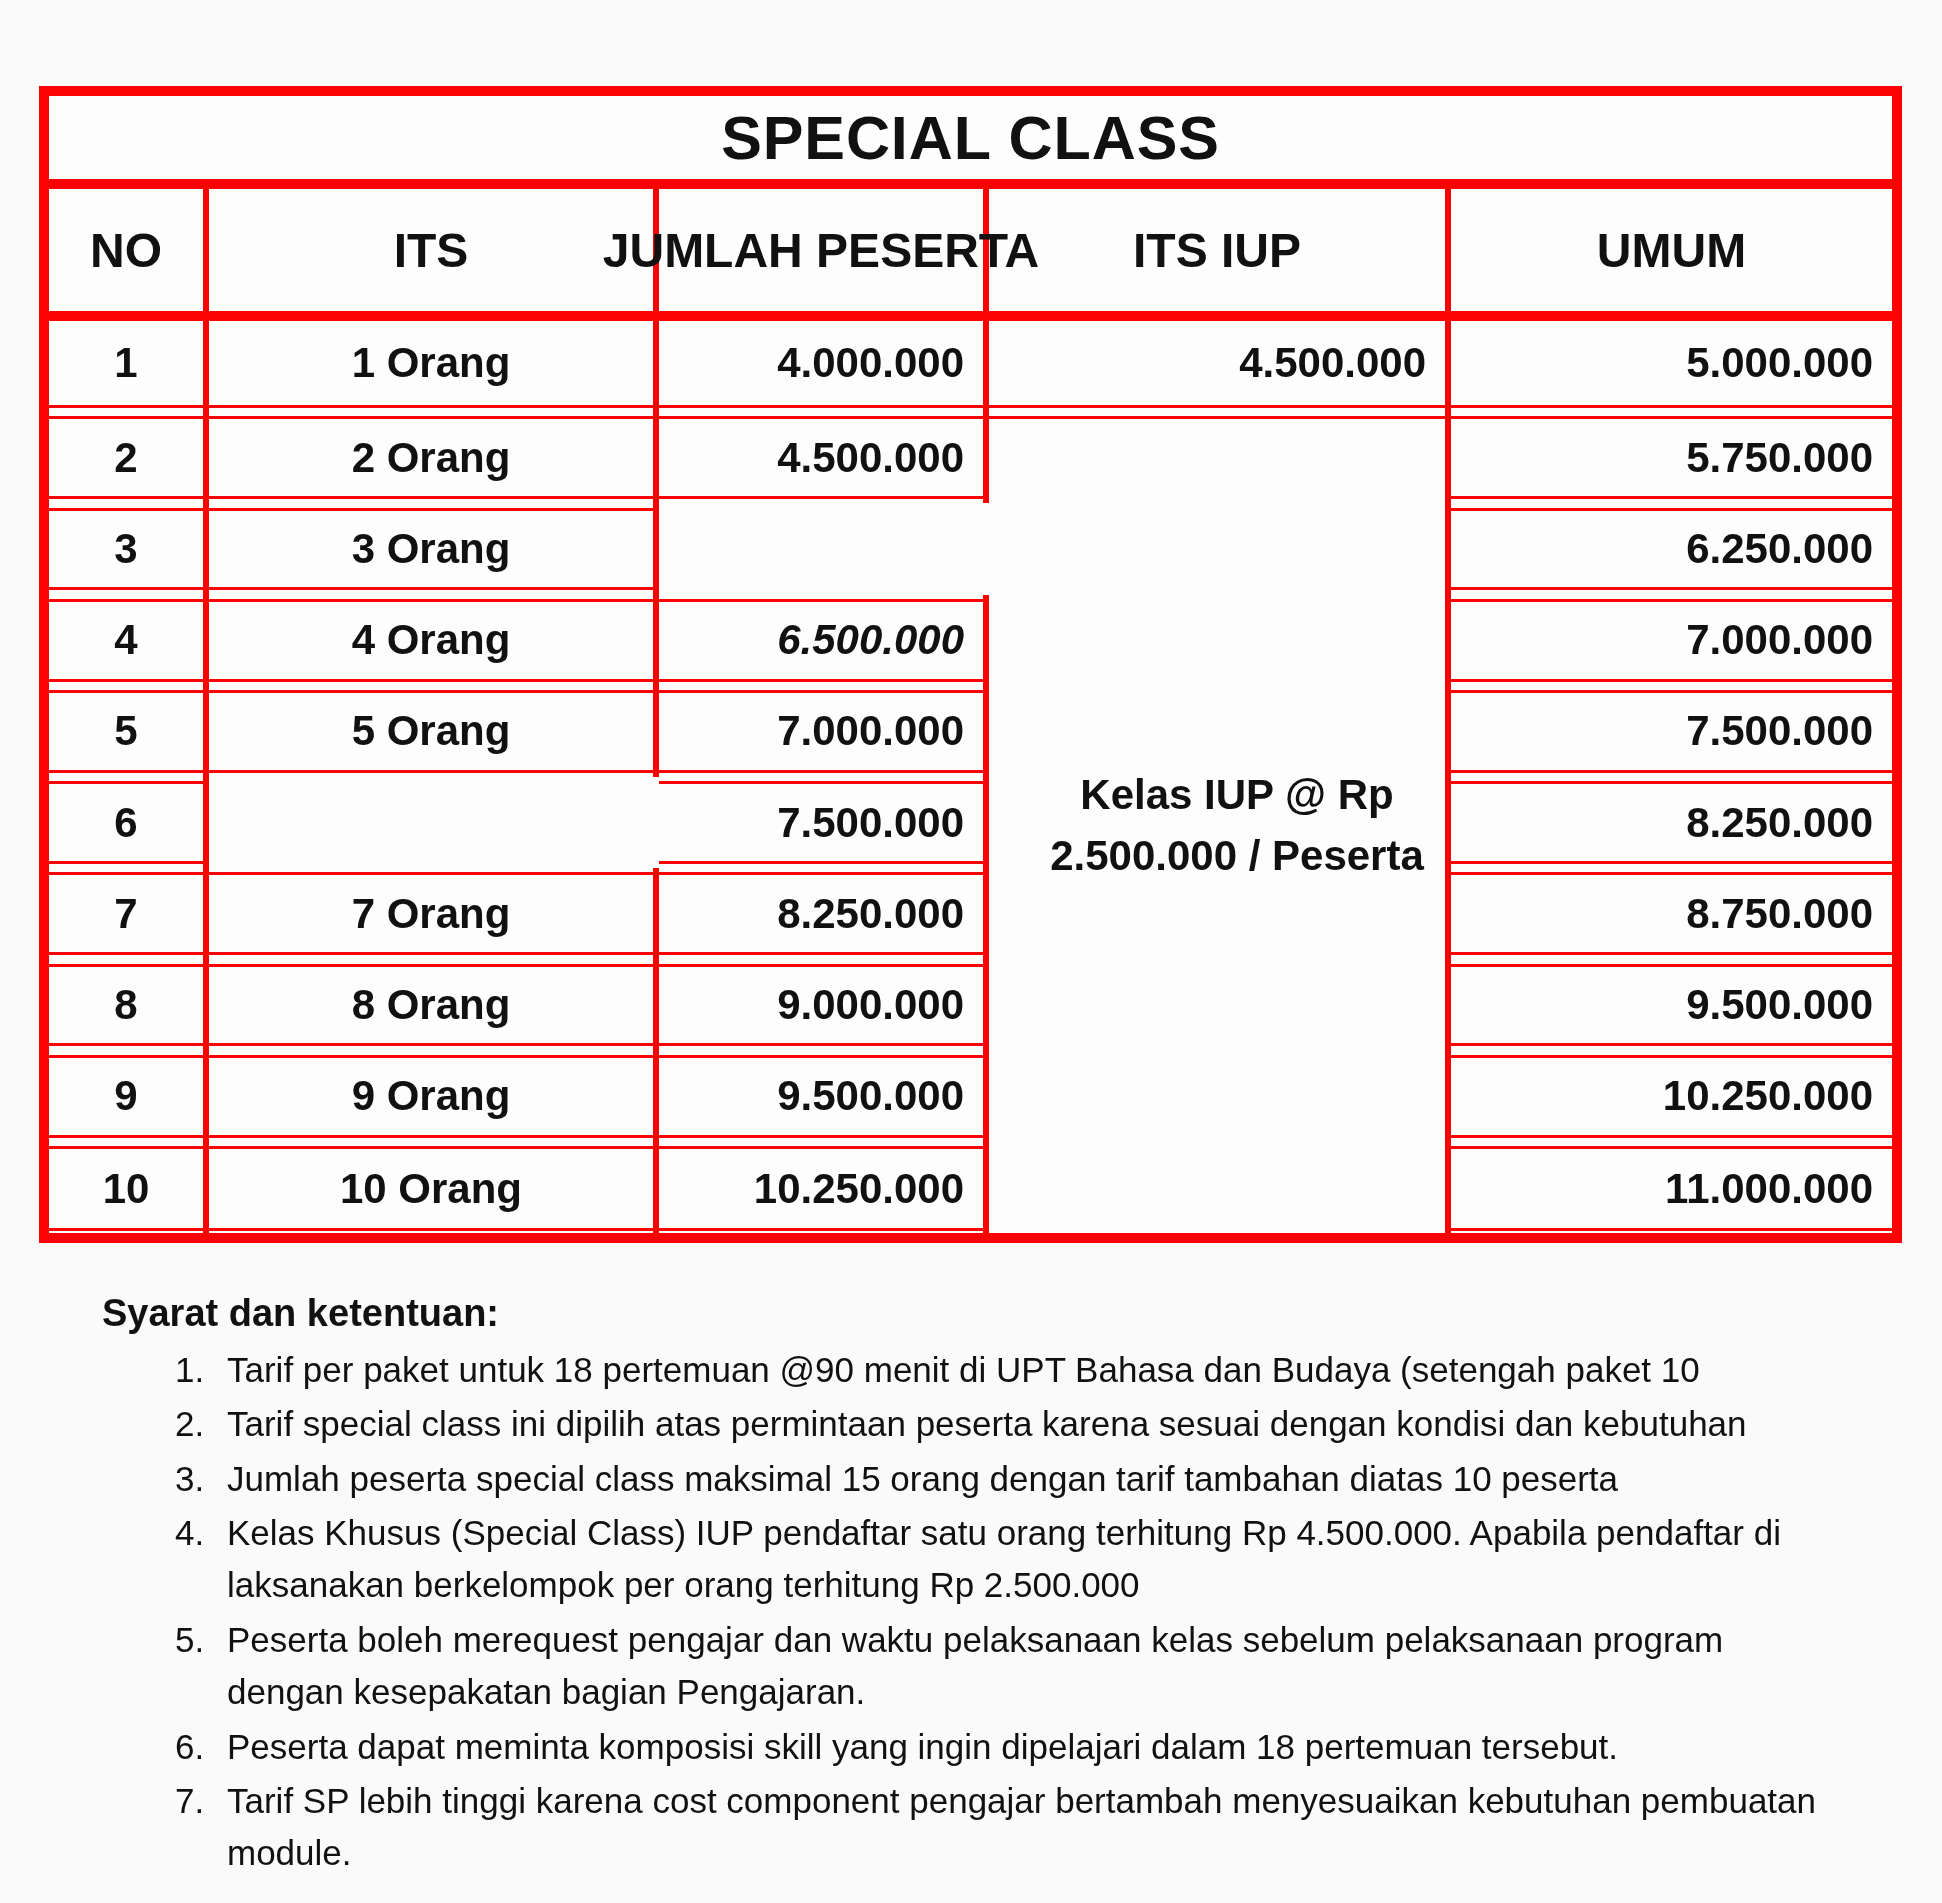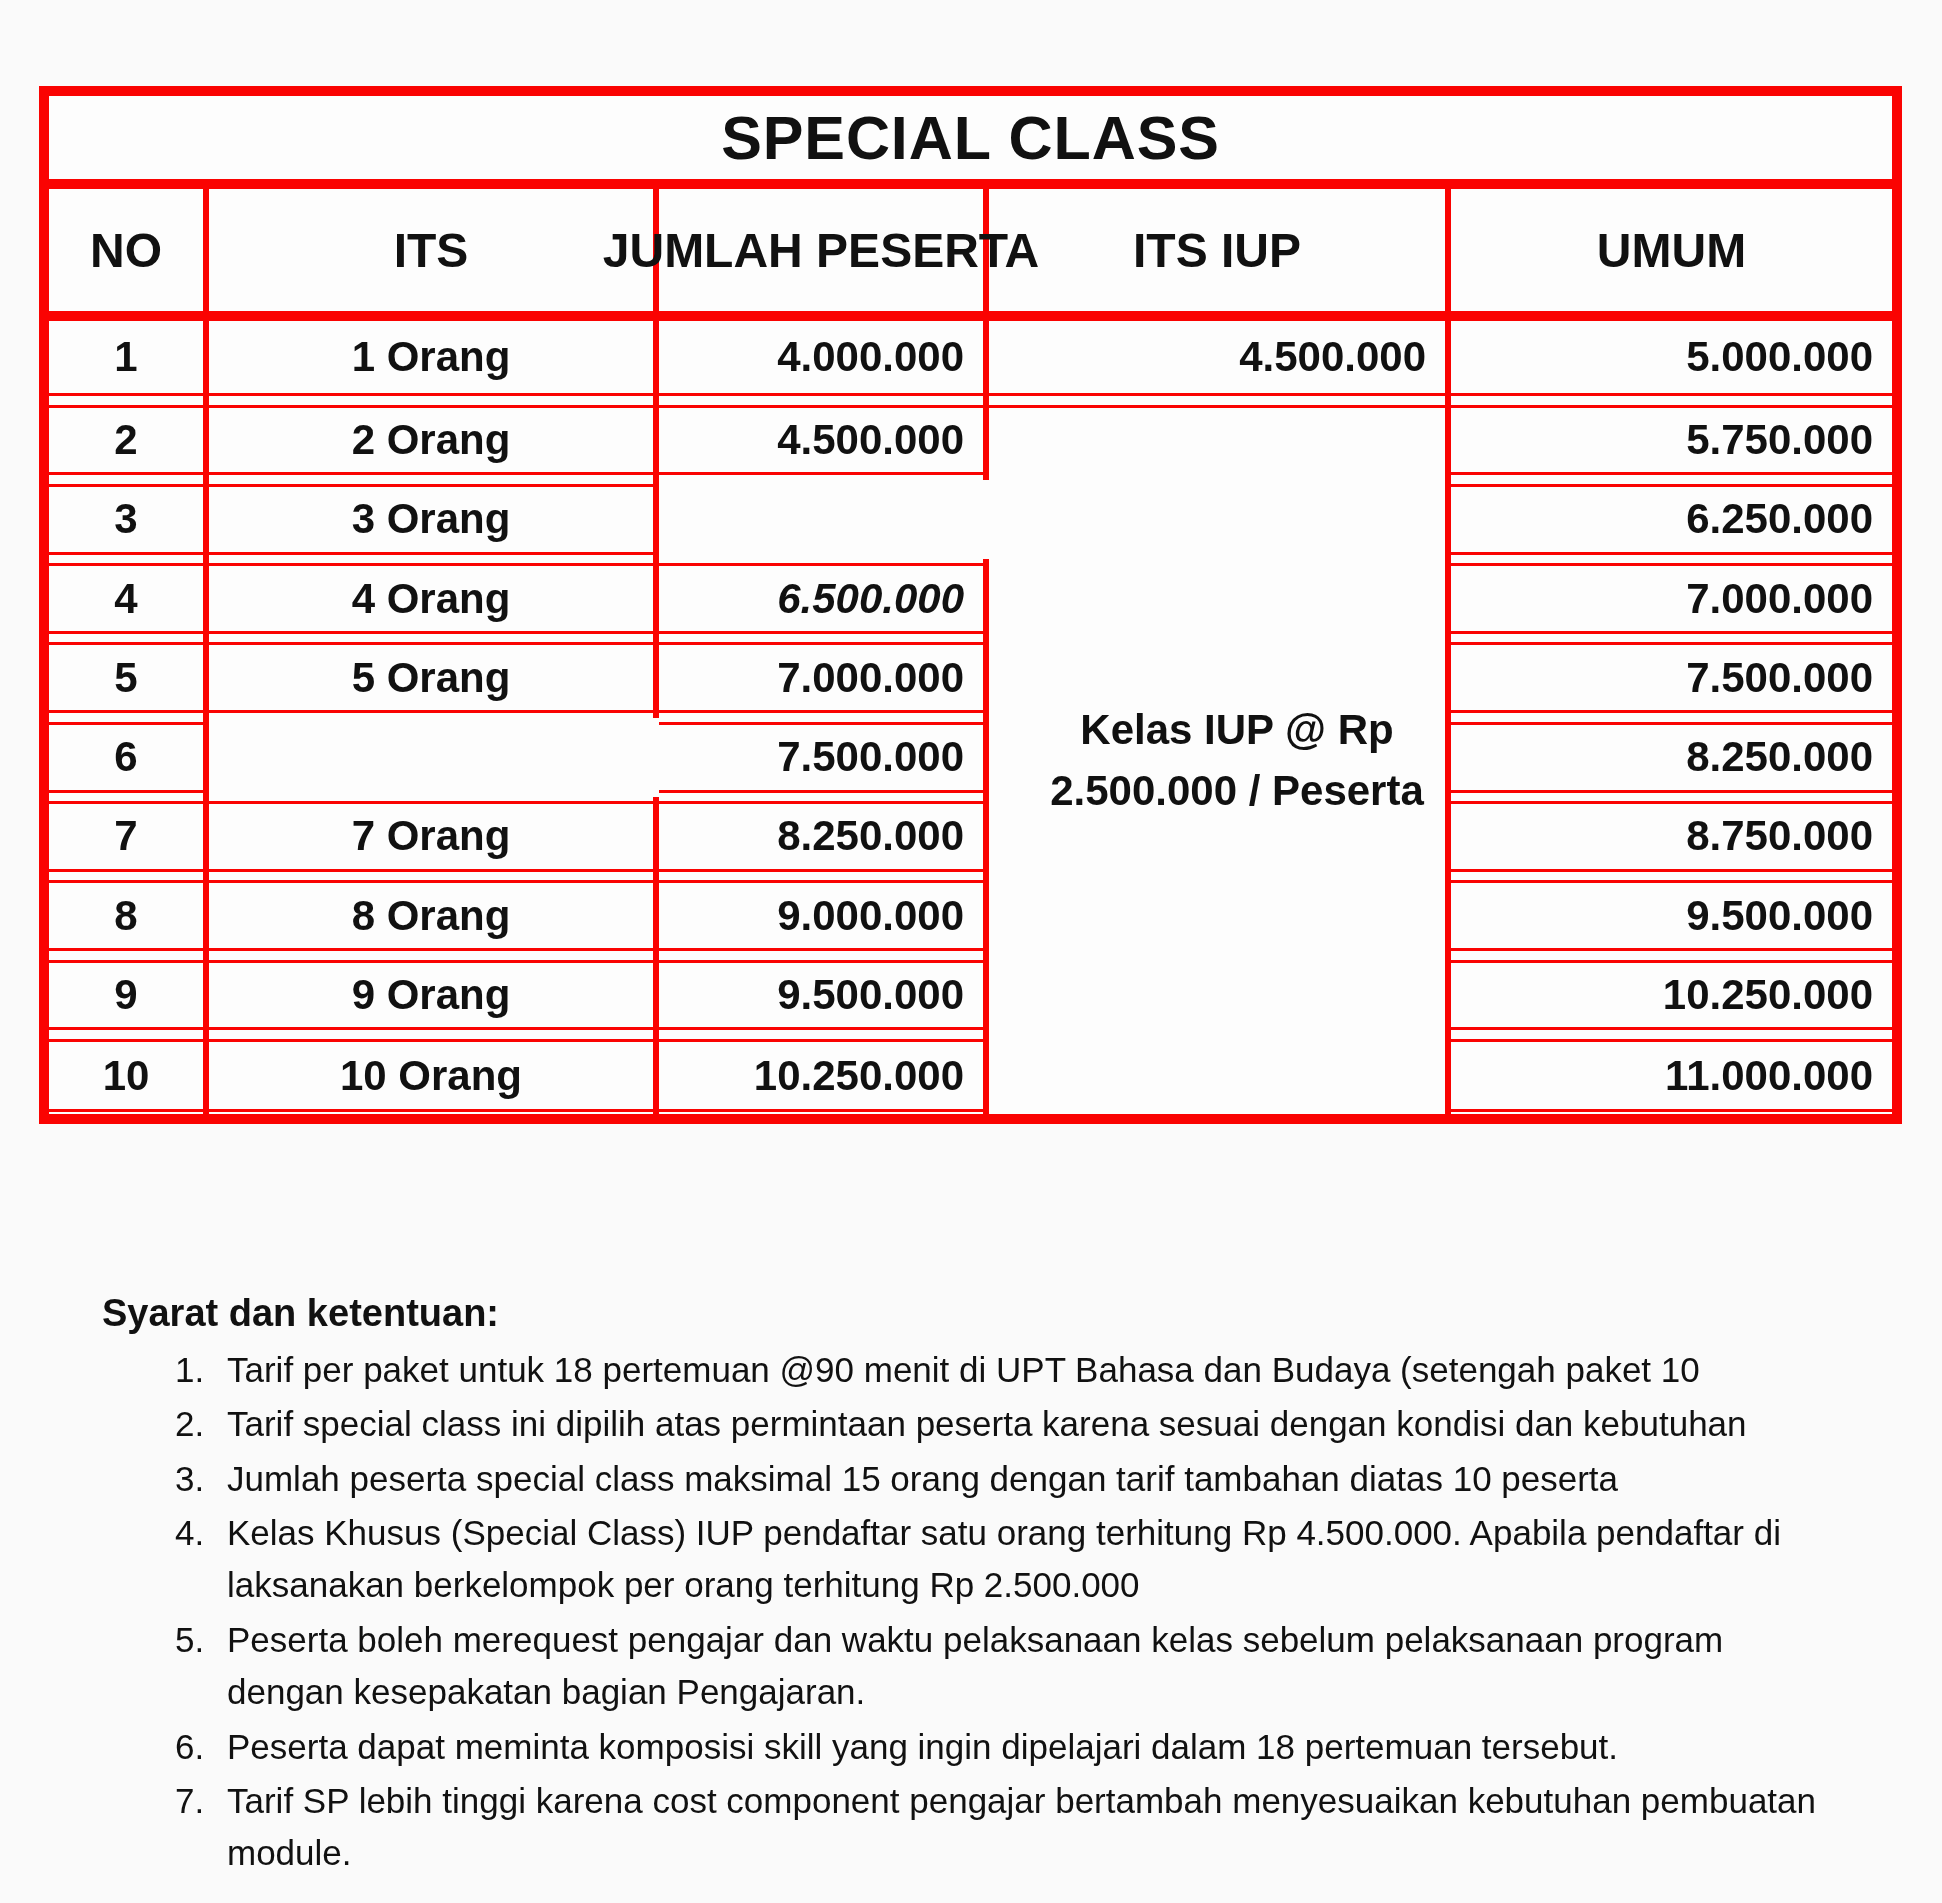--- a/index.html
+++ b/index.html
@@ -12,21 +12,21 @@
   html,body{margin:0;padding:0;}
   body{
     width:1942px;height:1903px;position:relative;overflow:hidden;
     background:var(--page-bg);
     font-family:"Liberation Sans","DejaVu Sans",sans-serif;
     color:var(--text);
   }
 
   
   .price-table{
-    position:absolute;left:39px;top:86px;width:1863px;height:1038px;
+    position:absolute;left:39px;top:86px;width:1863px;height:1157px;
     border:10.4px solid var(--red);
     background:var(--cell-bg);
     display:flex;flex-direction:column;
   }
   .title-row{
     flex:0 0 93px;
     border-bottom:10.4px solid var(--red);
     display:flex;align-items:center;justify-content:center;
     font-size:61px;font-weight:700;letter-spacing:0.9px;
   }

